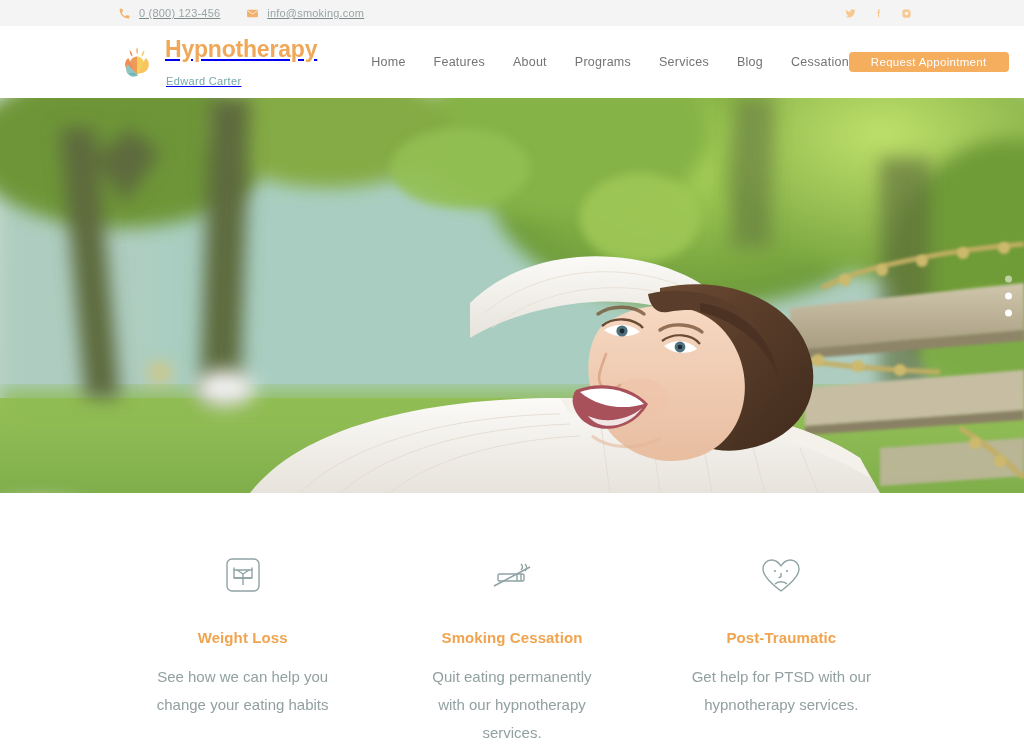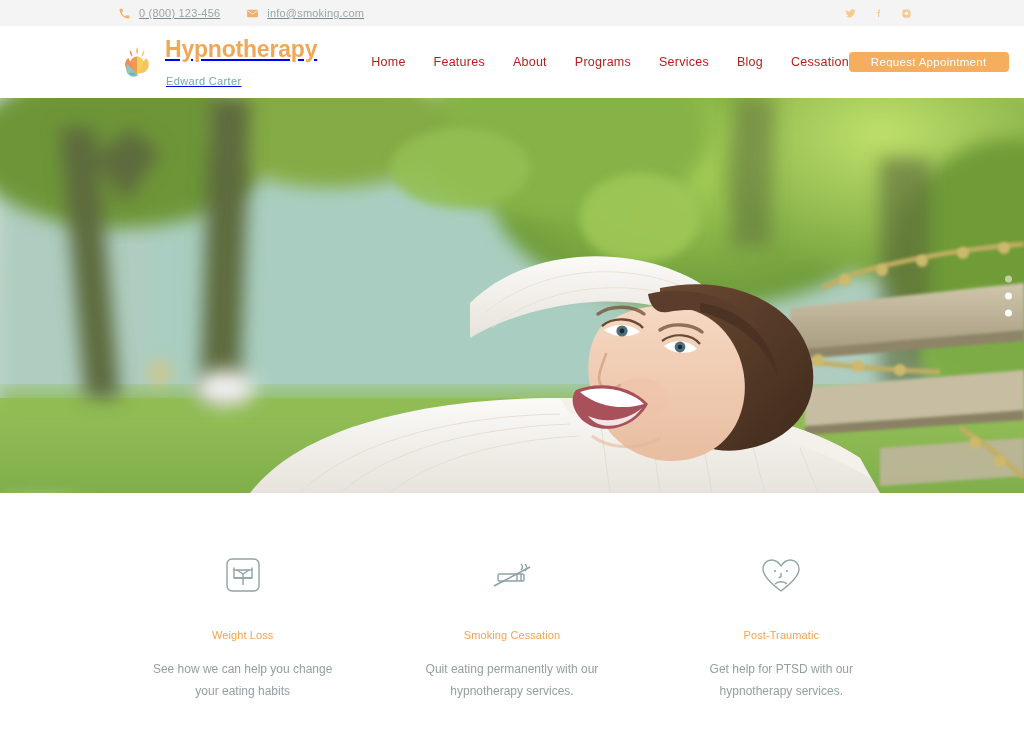--- a/index.html
+++ b/index.html
@@ -49,21 +49,21 @@
   .logo-sub{
     font-size:11px; color:#74a8ab; letter-spacing:.35px;
     margin-top:15px; margin-left:1px;
   }
 
   .nav{
     display:flex; align-items:center; gap:28px;
     margin-left:54px;
   }
   .nav a{
-    font-size:12.5px; color:#b91c1c; text-decoration:none;
+    font-size:12.5px; color:#737373; text-decoration:none;
     letter-spacing:.25px; white-space:nowrap;
   }
 
   .cta{
     margin-left:auto;
     background:#f5ad5e;
     color:#ffffff;
     border:none;
     border-radius:4px;
     height:20px;
@@ -110,28 +110,28 @@
     padding:0 16px;
   }
   .card-ico{
     height:52px;
     display:flex; align-items:center; justify-content:center;
     color:#8fa3a4;
     margin-bottom:28px;
   }
   .card-ico svg{ display:block; }
   .card-title{
-    font-size:11px;
-    font-weight:400;
+    font-size:15px;
+    font-weight:700;
     color:#f0a44f;
     letter-spacing:.1px;
     margin-bottom:17px;
   }
   .card-desc{
-    font-size:12px;
+    font-size:15px;
     line-height:1.85;
     color:#93a0a1;
     max-width:185px;
     margin:6px auto;
   }
 </style>
 </head>
 <body>
 
 <div class="topbar">

